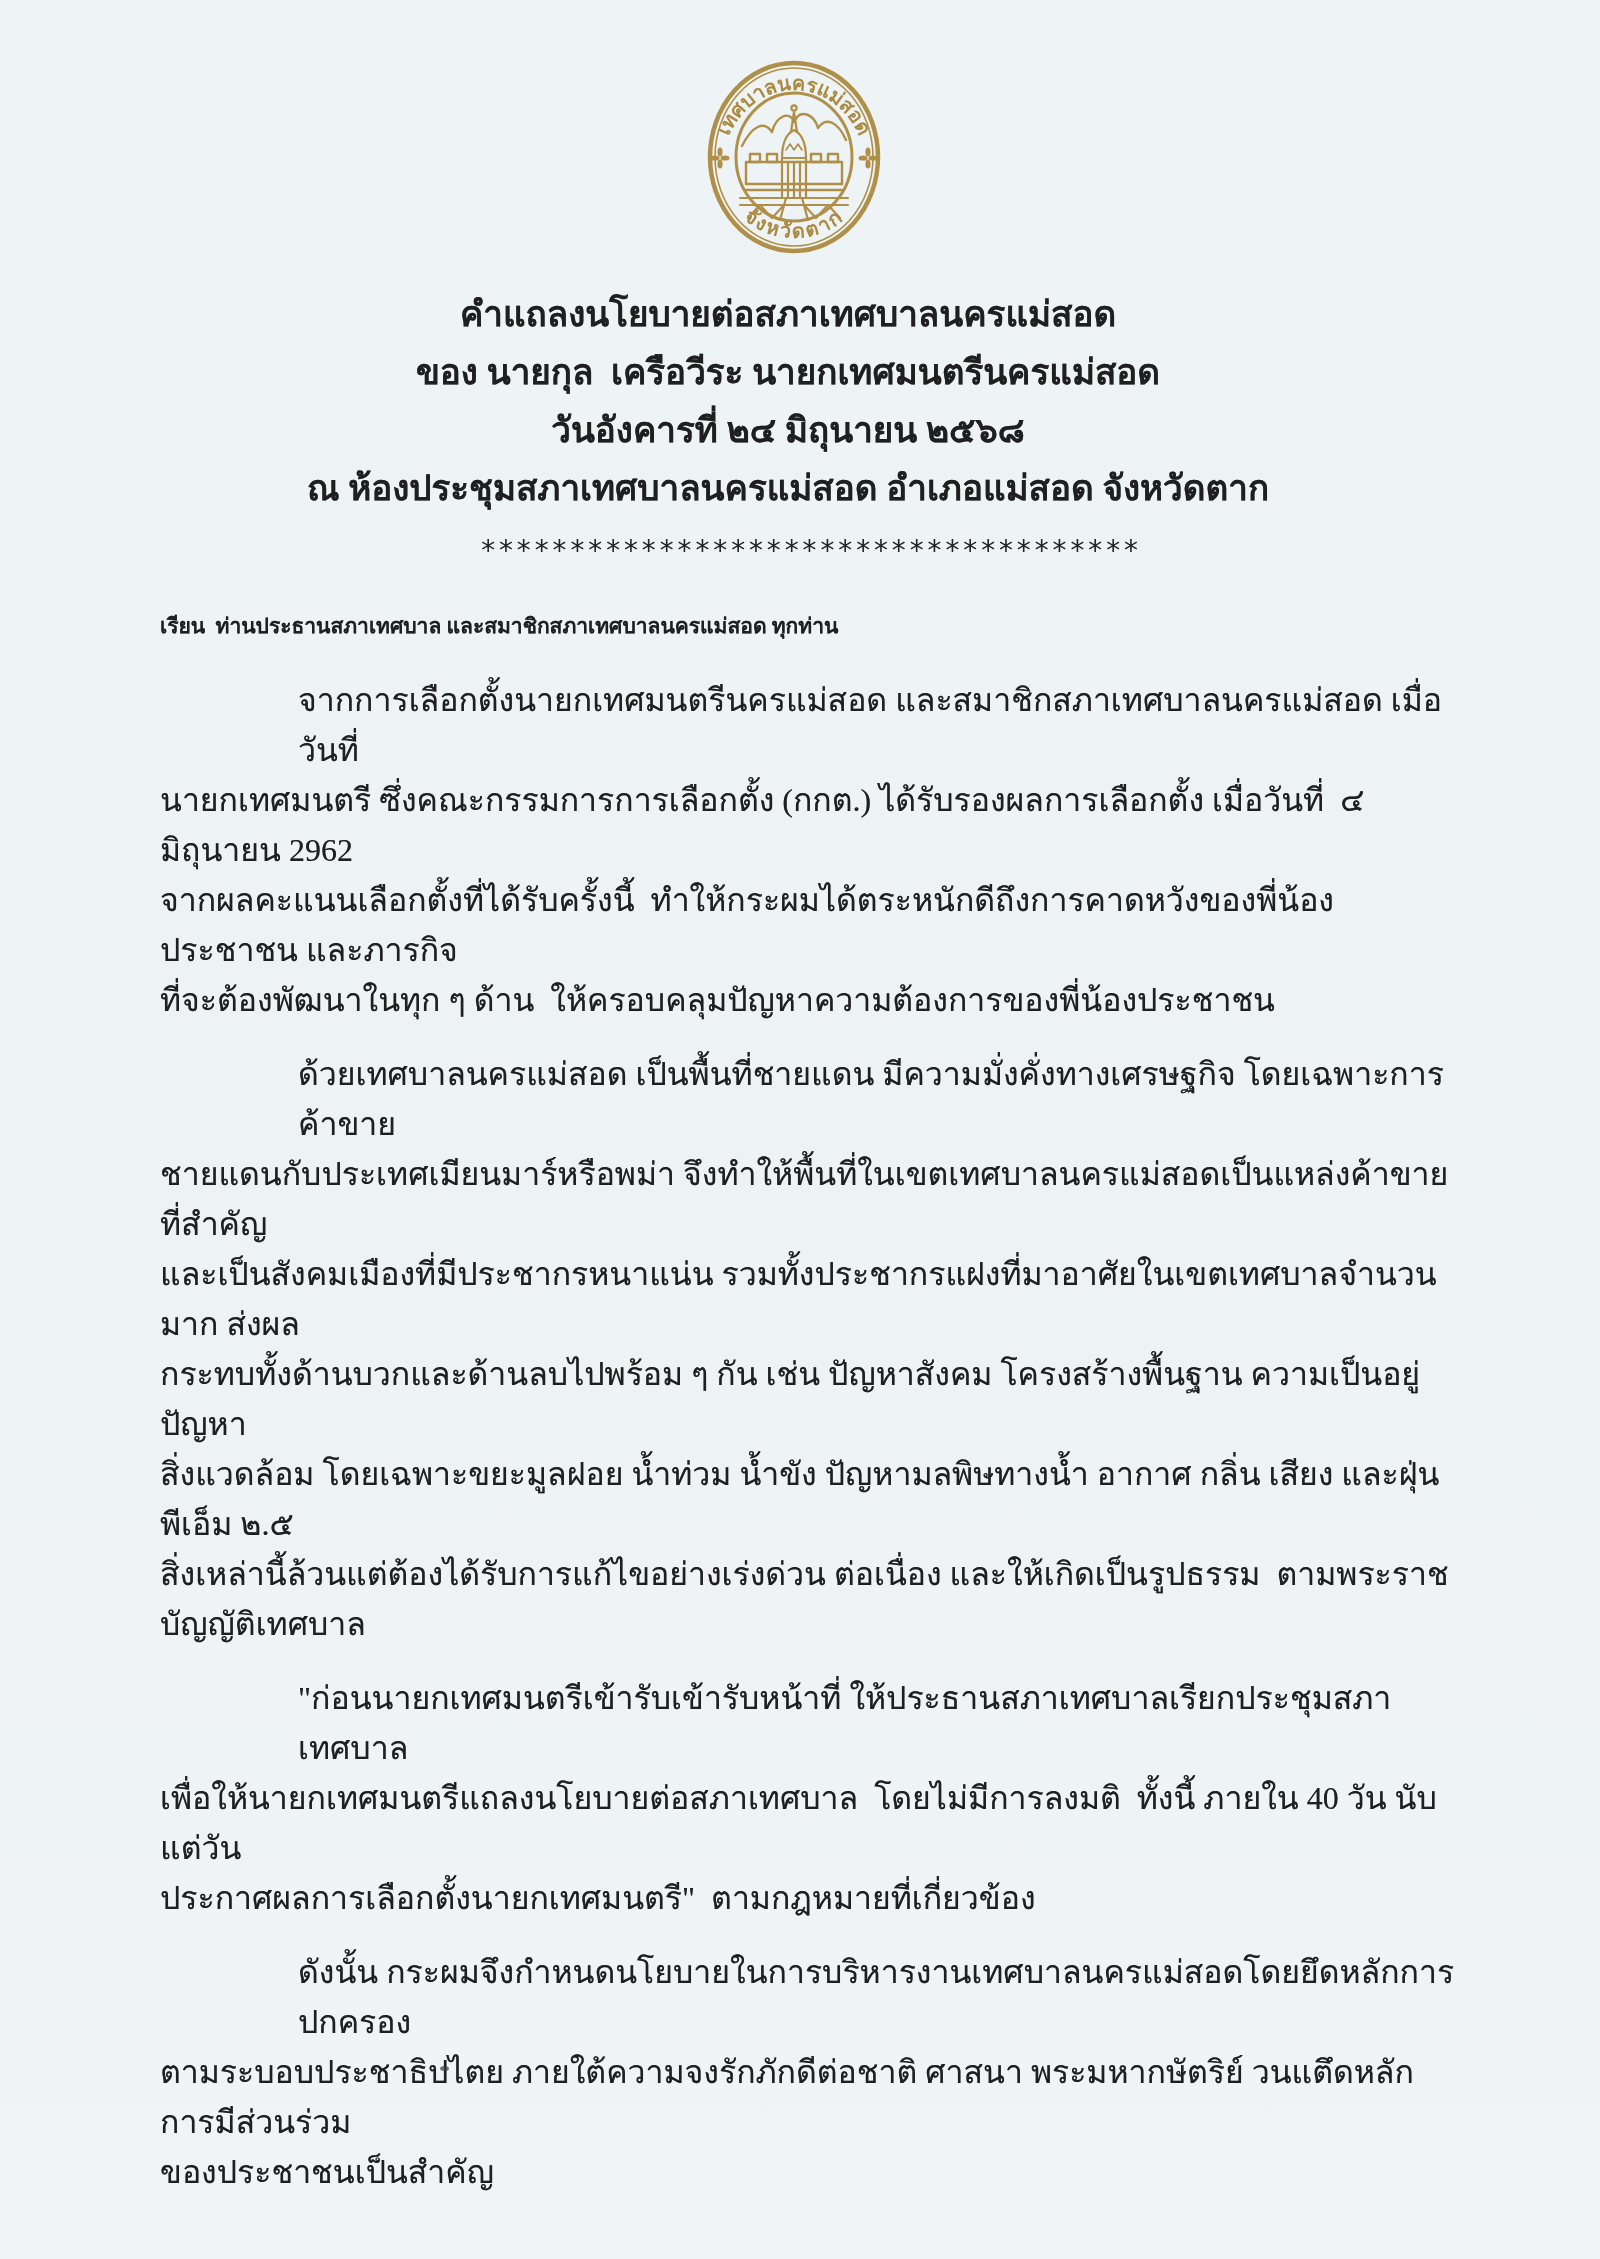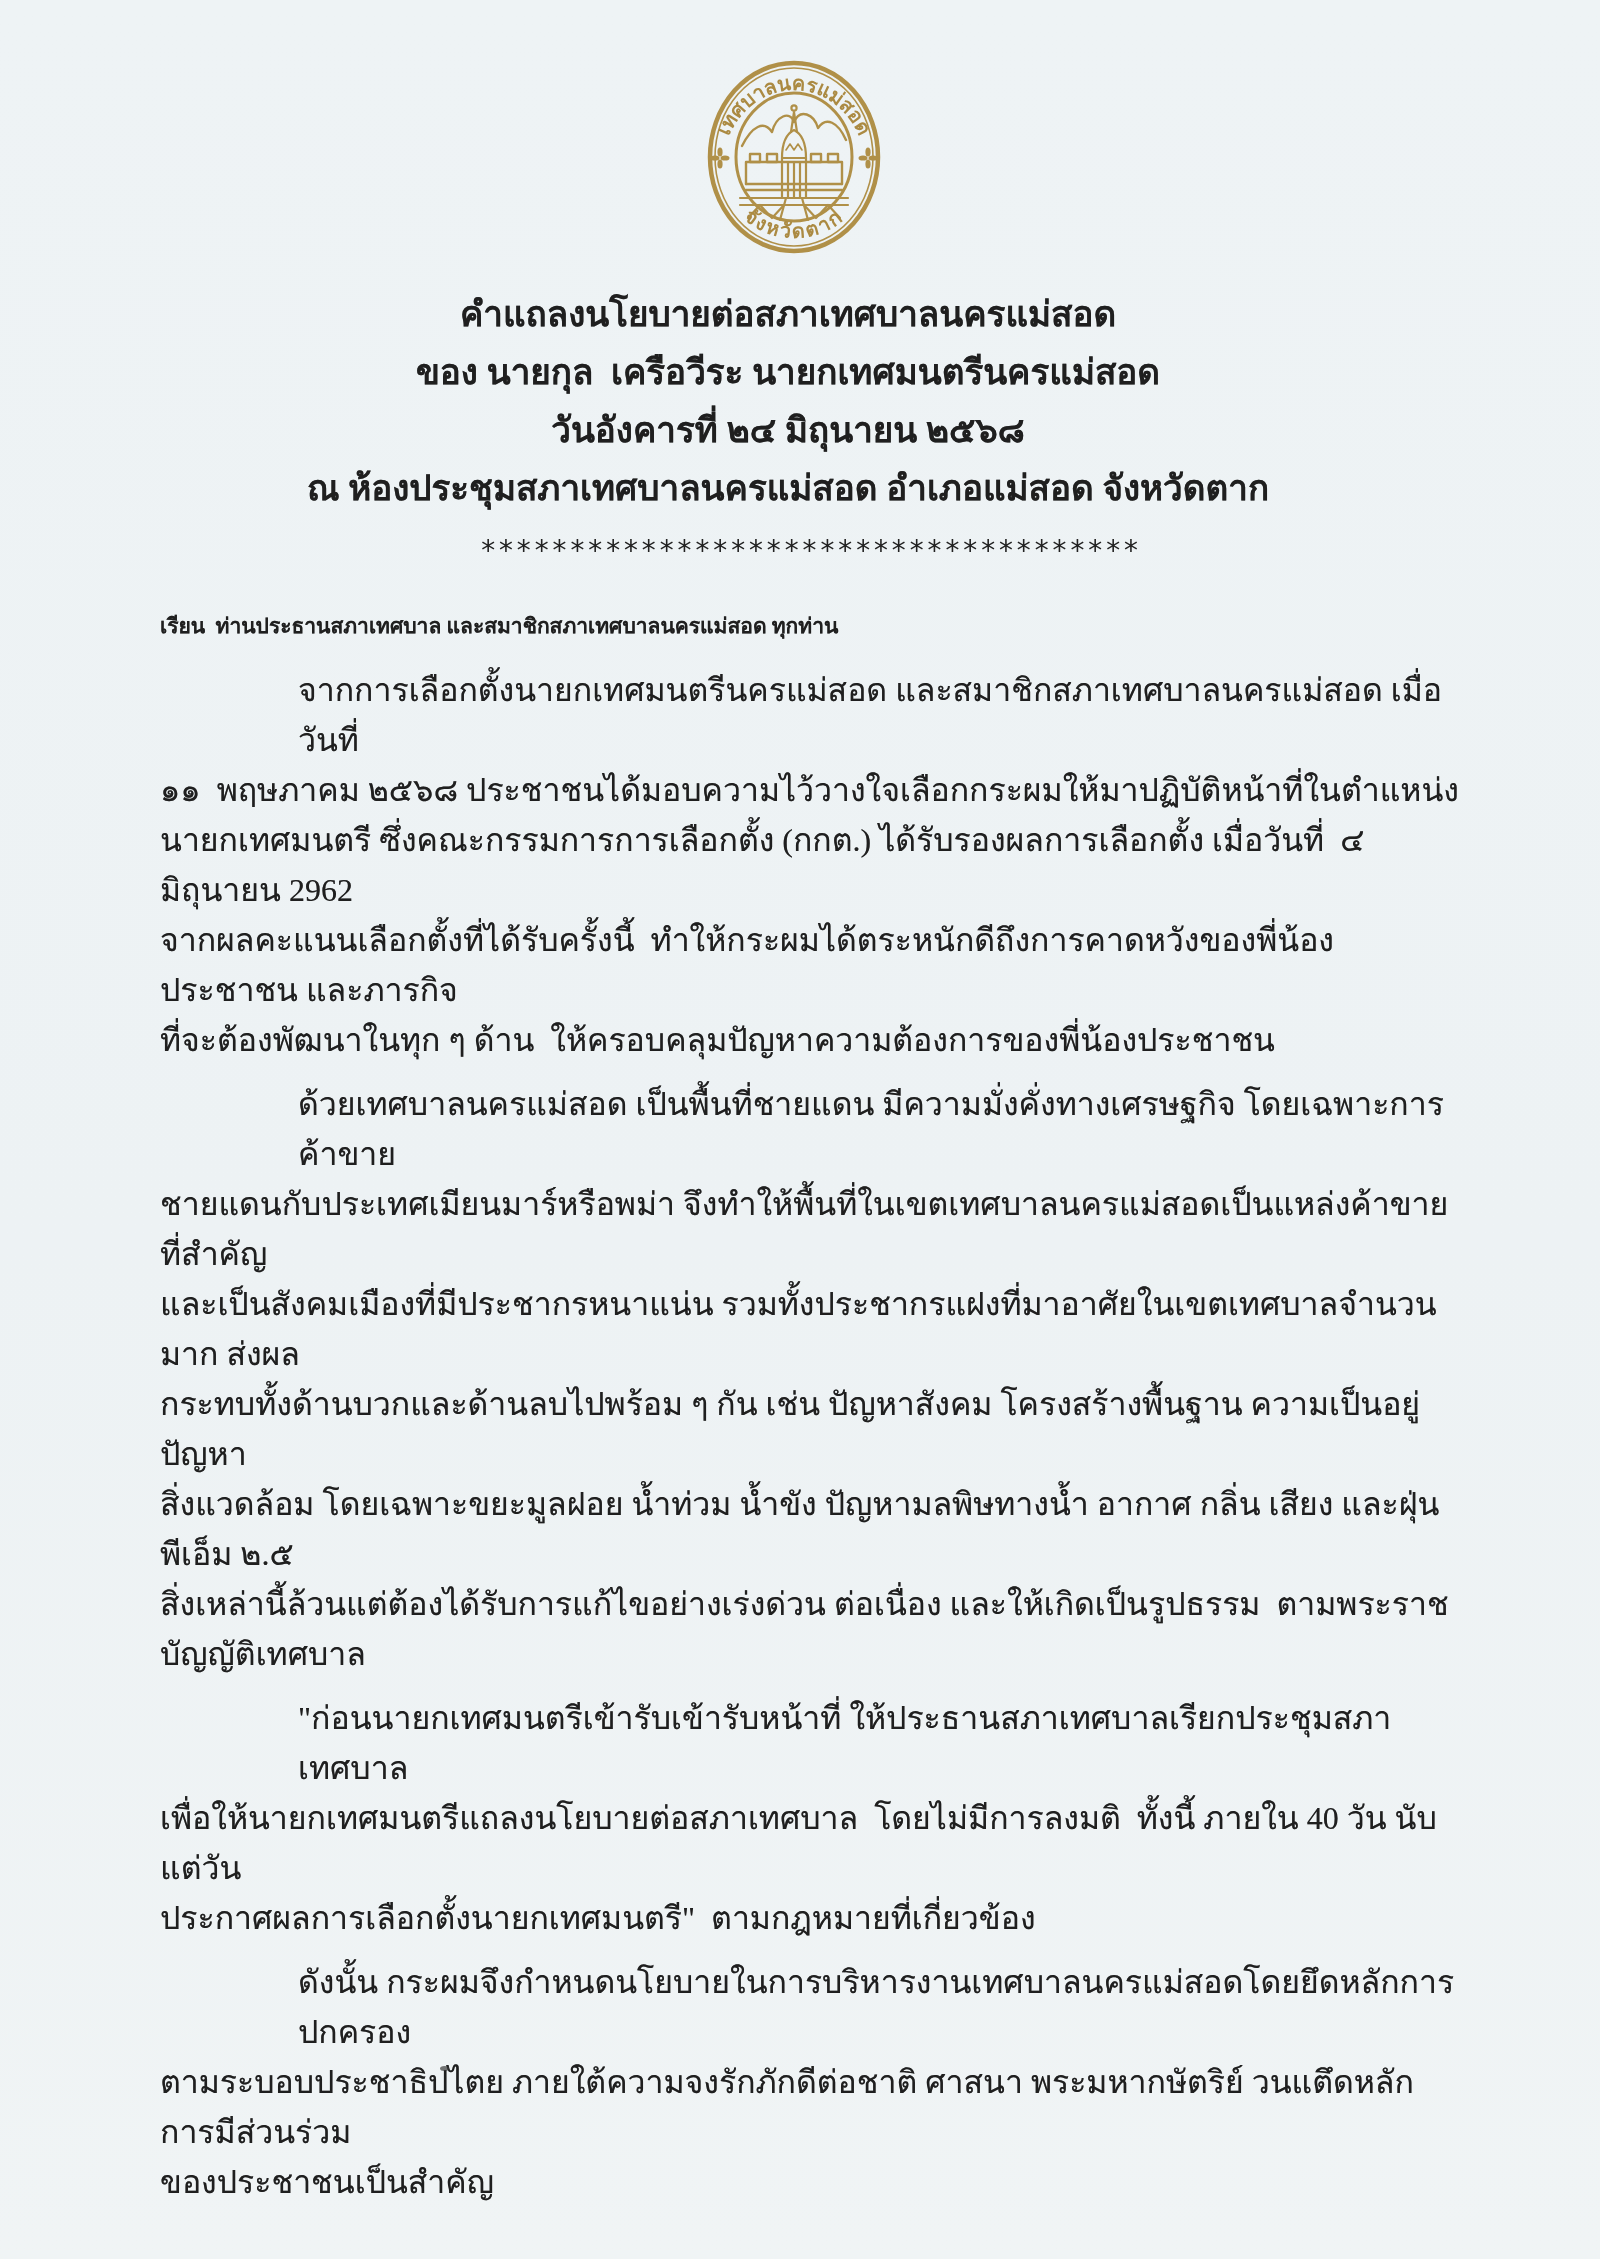--- a/index.html
+++ b/index.html
@@ -43,21 +43,21 @@
     margin-top:34px;
     font-size:32px;
     line-height:50px;
     text-shadow:0 0 0.4px rgba(25,25,25,.55);
   }
   .salutation{
     font-weight:700;
     font-size:21px;
     white-space:pre-wrap;
   }
-  .para{margin-top:14px;}
+  .para{margin-top:24px;}
   .line{white-space:pre-wrap;}
   .line.first{padding-left:138px;}
   .scan-dot{
     position:absolute;left:440px;top:2066px;
     width:9px;height:5px;border-radius:50%;
     background:#3c3c3c;opacity:.7;
   }
 </style>
 </head>
 <body>
@@ -138,21 +138,20 @@
     <div class="title-line">ณ ห้องประชุมสภาเทศบาลนครแม่สอด อำเภอแม่สอด จังหวัดตาก</div>
   </div>
 
   <div class="divider">*************************************</div>
 
   <div class="body-text">
     <div class="salutation">เรียน  ท่านประธานสภาเทศบาล และสมาชิกสภาเทศบาลนครแม่สอด ทุกท่าน</div>
 
     <div class="para">
       <div class="line first">จากการเลือกตั้งนายกเทศมนตรีนครแม่สอด และสมาชิกสภาเทศบาลนครแม่สอด เมื่อวันที่</div>
-      <div class="line">๑๑  พฤษภาคม ๒๕๖๘ ประชาชนได้มอบความไว้วางใจเลือกกระผมให้มาปฏิบัติหน้าที่ในตำแหน่ง</div>
       <div class="line">นายกเทศมนตรี ซึ่งคณะกรรมการการเลือกตั้ง (กกต.) ได้รับรองผลการเลือกตั้ง เมื่อวันที่  ๔  มิถุนายน 2962</div>
       <div class="line">จากผลคะแนนเลือกตั้งที่ได้รับครั้งนี้  ทำให้กระผมได้ตระหนักดีถึงการคาดหวังของพี่น้องประชาชน และภารกิจ</div>
       <div class="line">ที่จะต้องพัฒนาในทุก ๆ ด้าน  ให้ครอบคลุมปัญหาความต้องการของพี่น้องประชาชน</div>
     </div>
 
     <div class="para">
       <div class="line first">ด้วยเทศบาลนครแม่สอด เป็นพื้นที่ชายแดน มีความมั่งคั่งทางเศรษฐกิจ โดยเฉพาะการค้าขาย</div>
       <div class="line">ชายแดนกับประเทศเมียนมาร์หรือพม่า จึงทำให้พื้นที่ในเขตเทศบาลนครแม่สอดเป็นแหล่งค้าขายที่สำคัญ</div>
       <div class="line">และเป็นสังคมเมืองที่มีประชากรหนาแน่น รวมทั้งประชากรแฝงที่มาอาศัยในเขตเทศบาลจำนวนมาก ส่งผล</div>
       <div class="line">กระทบทั้งด้านบวกและด้านลบไปพร้อม ๆ กัน เช่น ปัญหาสังคม โครงสร้างพื้นฐาน ความเป็นอยู่ ปัญหา</div>

